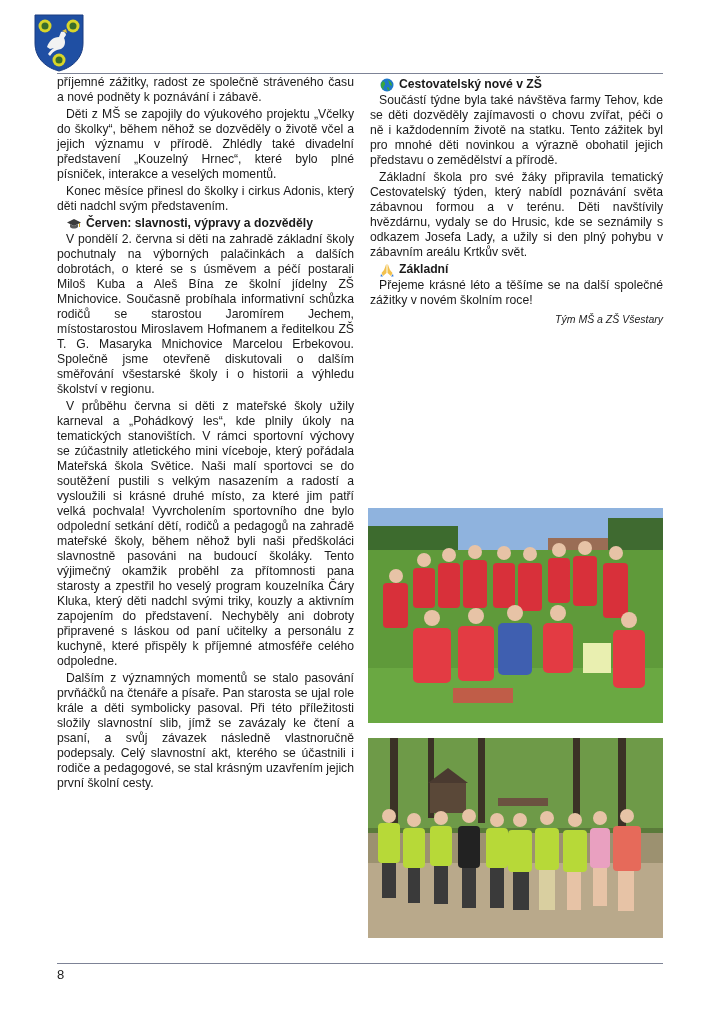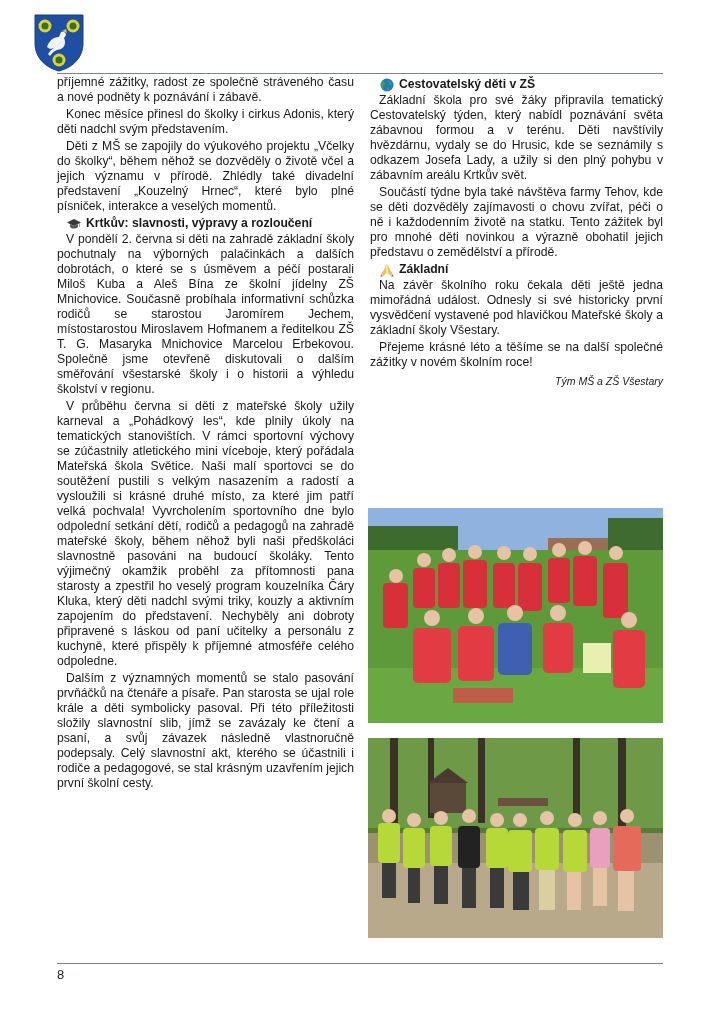--- a/index.html
+++ b/index.html
@@ -38,64 +38,63 @@
     </g>
     <path d="M14 34 C16 28 20 24 26 24 L28 19 C30 18 33 19 33 22 L31 25 C33 29 32 34 28 36 L24 37 C21 38 19 40 17 43 L15 41 C17 38 19 36 21 35 L17 36 Z" fill="#f2f2f2"></path>
     <path d="M29 18 L33 16 L34 20 Z" fill="#e0c040"></path>
   </svg>
 </div>
 
 <div class="header-rule"></div>
 
 <div class="col col-left">
   <p class="cont">příjemné zážitky, radost ze společně stráveného času a nové podněty k poznávání i zábavě.</p>
+  <p>Děti z MŠ se zapojily do výukového projektu „Včelky do školky“, během něhož se dozvěděly o životě včel a jejich významu v přírodě. Zhlédly také divadelní představení „Kouzelný Hrnec“, které bylo plné písniček, interakce a veselých momentů.</p>
   <p>Konec měsíce přinesl do školky i cirkus Adonis, který děti nadchl svým představením.</p>
-  <p>Děti z MŠ se zapojily do výukového projektu „Včelky do školky“, během něhož se dozvěděly o životě včel a jejich významu v přírodě. Zhlédly také divadelní představení „Kouzelný Hrnec“, které bylo plné písniček, interakce a veselých momentů.</p>
 
   <div class="section-heading">
     <span class="icon">
       <svg viewBox="0 0 14 14" width="14" height="14">
         <polygon points="7,2 14,5.5 7,9 0,5.5" fill="#3a3a3a"></polygon>
         <path d="M3 7 V10 C5 12 9 12 11 10 V7 L7 9 Z" fill="#5a5a5a"></path>
         <line x1="12.5" y1="6" x2="12.5" y2="10" stroke="#c9a227" stroke-width="1"></line>
       </svg>
     </span>
-    <span>Krtkův: slavnosti, výpravy a rozloučení</span>
+    <span>Červen: slavnosti, výpravy a dozvěděly</span>
   </div>
   <p>V pondělí 2. června si děti na zahradě základní školy pochutnaly na výborných palačinkách a dalších dobrotách, o které se s úsměvem a péčí postarali Miloš Kuba a Aleš Bína ze školní jídelny ZŠ Mnichovice. Současně probíhala informativní schůzka rodičů se starostou Jaromírem Jechem, místostarostou Miroslavem Hofmanem a ředitelkou ZŠ T. G. Masaryka Mnichovice Marcelou Erbekovou. Společně jsme otevřeně diskutovali o dalším směřování všestarské školy i o historii a výhledu školství v regionu.</p>
   <p>V průběhu června si děti z mateřské školy užily karneval a „Pohádkový les“, kde plnily úkoly na tematických stanovištích. V rámci sportovní výchovy se zúčastnily atletického mini víceboje, který pořádala Mateřská škola Světice. Naši malí sportovci se do soutěžení pustili s velkým nasazením a radostí a vysloužili si krásné druhé místo, za které jim patří velká pochvala! Vyvrcholením sportovního dne bylo odpolední setkání dětí, rodičů a pedagogů na zahradě mateřské školy, během něhož byli naši předškoláci slavnostně pasováni na budoucí školáky. Tento výjimečný okamžik proběhl za přítomnosti pana starosty a zpestřil ho veselý program kouzelníka Čáry Kluka, který děti nadchl svými triky, kouzly a aktivním zapojením do představení. Nechyběly ani dobroty připravené s láskou od paní učitelky a personálu z kuchyně, které přispěly k příjemné atmosféře celého odpoledne.</p>
   <p>Dalším z významných momentů se stalo pasování prvňáčků na čtenáře a písaře. Pan starosta se ujal role krále a děti symbolicky pasoval. Při této příležitosti složily slavnostní slib, jímž se zavázaly ke čtení a psaní, a svůj závazek následně vlastnoručně podepsaly. Celý slavnostní akt, kterého se účastnili i rodiče a pedagogové, se stal krásným uzavřením jejich první školní cesty.</p>
 </div>
 
 <div class="col col-right">
   <div class="section-heading">
     <span class="icon">
       <svg viewBox="0 0 14 14" width="14" height="14">
         <circle cx="7" cy="7" r="6.5" fill="#1f78c8"></circle>
         <path d="M3 3 C5 4 6 6 4 8 C3 9 3 11 4 12 C2 11 1 9 1 7 C1 5 2 4 3 3 Z" fill="#3aa83a"></path>
         <path d="M8 2 C10 3 12 5 12 8 C11 7 9 7 9 5 Z" fill="#3aa83a"></path>
         <path d="M7 9 C9 9 10 11 9 13 C8 12 7 11 7 9 Z" fill="#3aa83a"></path>
       </svg>
     </span>
-    <span>Cestovatelský děti v ZŠ</span>
+    <span>Cestovatelský nové v ZŠ</span>
   </div>
+  <p>Součástí týdne byla také návštěva farmy Tehov, kde se děti dozvěděly zajímavosti o chovu zvířat, péči o ně i každodenním životě na statku. Tento zážitek byl pro mnohé děti novinkou a výrazně obohatil jejich představu o zemědělství a přírodě.</p>
   <p>Základní škola pro své žáky připravila tematický Cestovatelský týden, který nabídl poznávání světa zábavnou formou a v terénu. Děti navštívily hvězdárnu, vydaly se do Hrusic, kde se seznámily s odkazem Josefa Lady, a užily si den plný pohybu v zábavním areálu Krtkův svět.</p>
-  <p>Součástí týdne byla také návštěva farmy Tehov, kde se děti dozvěděly zajímavosti o chovu zvířat, péči o ně i každodenním životě na statku. Tento zážitek byl pro mnohé děti novinkou a výrazně obohatil jejich představu o zemědělství a přírodě.</p>
 
   <div class="section-heading">
     <span class="icon">
       <svg viewBox="0 0 14 14" width="14" height="14">
         <path d="M6.5 1 C5.5 2 5 5 4 7 L1.5 10 L3 13 L6.5 10 Z" fill="#f2c14e"></path>
         <path d="M7.5 1 C8.5 2 9 5 10 7 L12.5 10 L11 13 L7.5 10 Z" fill="#f2c14e"></path>
         <path d="M1 11 L3 13.5 L0.5 13.5 Z M13 11 L11 13.5 L13.5 13.5 Z" fill="#3b7dd8"></path>
       </svg>
     </span>
     <span>Základní</span>
   </div>
-  <p>Na závěr školního roku čekala děti ještě jedna mimořádná událost. Odnesly si své historicky první vysvědčení vystavené pod hlavičkou Mateřské školy a základní školy Všestary.</p>
   <p>Přejeme krásné léto a těšíme se na další společné zážitky v novém školním roce!</p>
   <div class="signature">Tým MŠ a ZŠ Všestary</div>
 </div>
 
 <div class="photo photo-1">
   <svg viewBox="0 0 295 215" preserveAspectRatio="none">
     <rect x="0" y="0" width="295" height="45" fill="#8fb3de"></rect>
     <rect x="0" y="18" width="90" height="30" fill="#3d6b2e"></rect>
     <rect x="240" y="10" width="55" height="35" fill="#3f6a30"></rect>
     <rect x="180" y="30" width="60" height="15" fill="#9a6d55"></rect>

